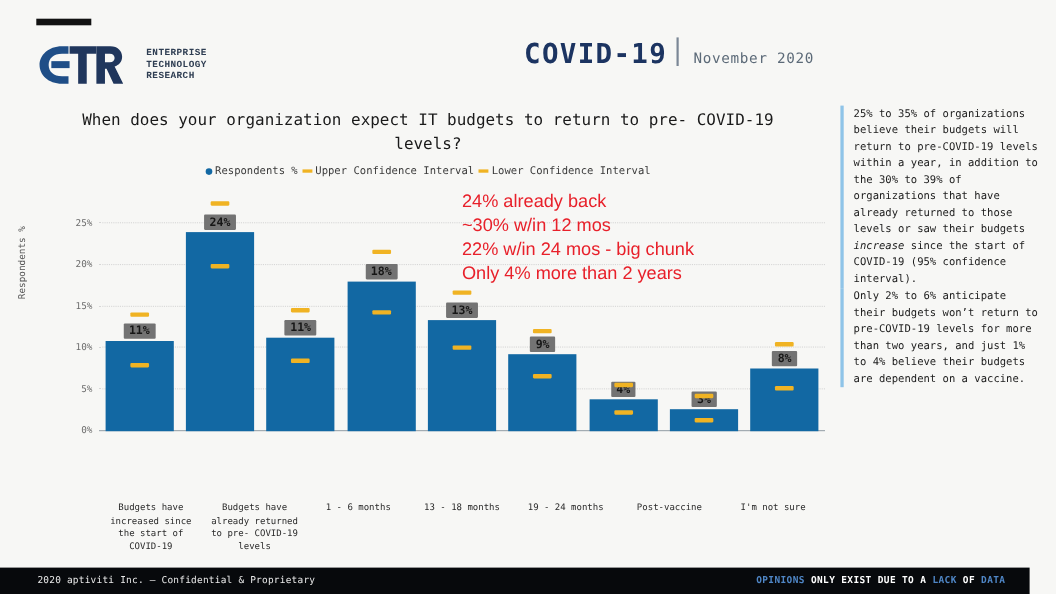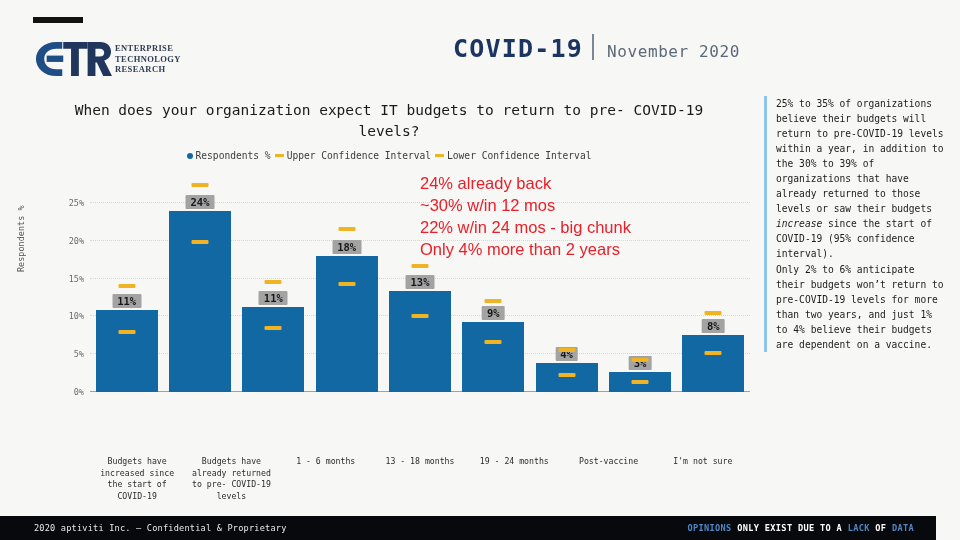--- a/index.html
+++ b/index.html
@@ -15,41 +15,41 @@
   
   .top-tick {
     position:absolute; left:33px; top:17px; width:50px; height:6px;
     background:#121212;
   }
 
   
   .logo-wrap { position:absolute; left:34px; top:38px; display:flex; align-items:center; }
   .logo-mark { width:78px; height:42px; display:block; }
   .logo-words {
-    margin-left:3px; color:#2e3d52; line-height:1.22;
-    font-family:Liberation Serif, serif;
+    margin-left:21px; color:#2e3d52; line-height:1.22;
+    font-family:Liberation Mono, monospace;
     font-size:8.5px; font-weight:700; letter-spacing:.4px;
   }
 
   
   .header-title {
     position:absolute; left:0; top:31px; width:740px;
     text-align:center;
     display:flex; justify-content:flex-end; align-items:baseline; gap:0px;
   }
   .h-covid {
     color:#1c3461; font-size:25px; font-weight:700; letter-spacing:1.2px;
     font-family:"DejaVu Sans Mono", monospace;
   }
   .h-bar {
     display:inline-block; width:2px; height:26px; background:#7b8796;
     margin:0 13px 0 9px; position:relative; top:3px;
   }
   .h-date {
-    color:#5c6a78; font-size:16px; letter-spacing:.6px;
+    color:#5c6a78; font-size:13px; letter-spacing:.6px;
     font-family:"DejaVu Sans Mono", monospace;
   }
 
   
   .chart-panel { position:absolute; left:18px; top:92px; width:742px; height:410px; }
 
   .chart-question {
     text-align:center; color:#1a1a1a; font-size:14.5px; line-height:1.45;
     padding:8px 22px 0 22px; font-family:"DejaVu Sans Mono", monospace;
   }
@@ -87,21 +87,21 @@
 
   .bars {
     position:absolute; left:72px; right:10px; top:20px; bottom:32px;
     display:flex; align-items:flex-end; justify-content:space-between;
   }
   .bar-slot { position:relative; height:100%; flex:1 1 0; display:flex;
               align-items:flex-end; justify-content:center; }
   .bar { width:62px; background:#1268a3; position:relative; }
   .bar-label {
     position:absolute; left:50%; transform:translateX(-50%);
-    background:#a3a3a3; color:#161616; font-size:10.5px; font-weight:700;
+    background:#737373; color:#161616; font-size:10.5px; font-weight:700;
     padding:1px 5px; white-space:nowrap; border-radius:1px;
     font-family:"DejaVu Sans Mono", monospace;
   }
   .ci-mark {
     position:absolute; left:50%; transform:translateX(-50%);
     width:17px; height:4px; background:#f0b323; border-radius:1px;
   }
 
   .x-labels {
     position:absolute; left:72px; right:10px; top:292px;

